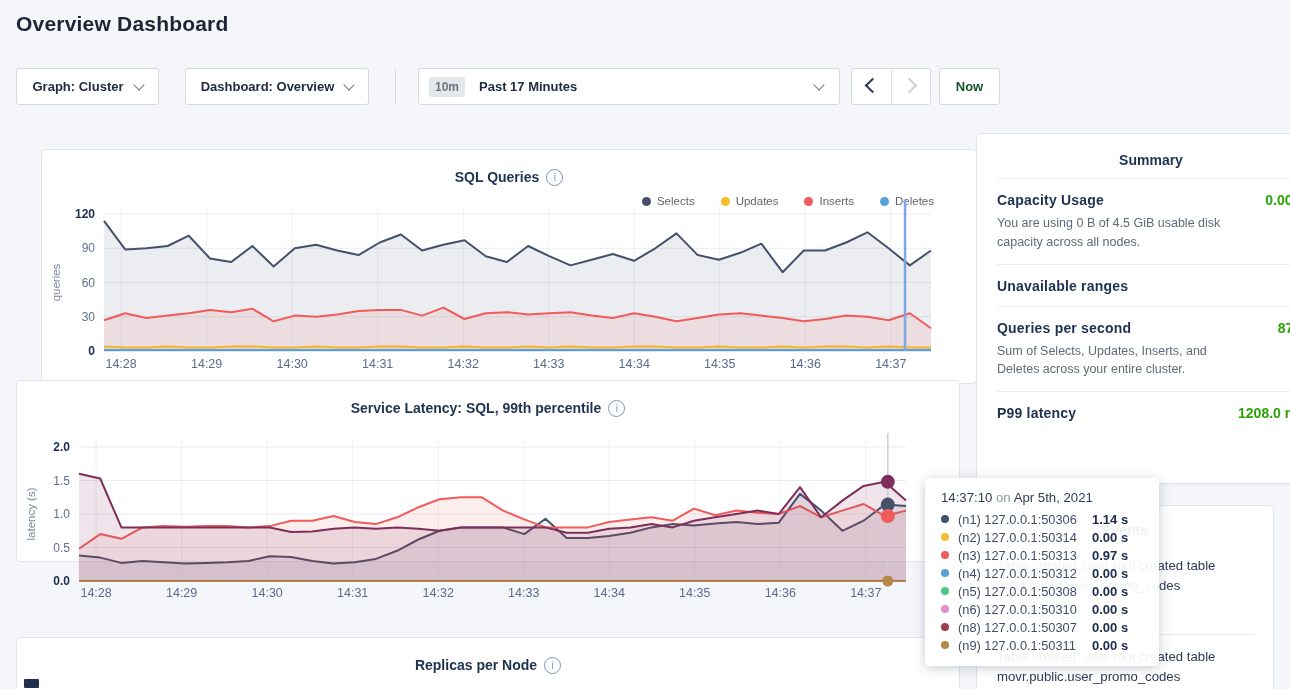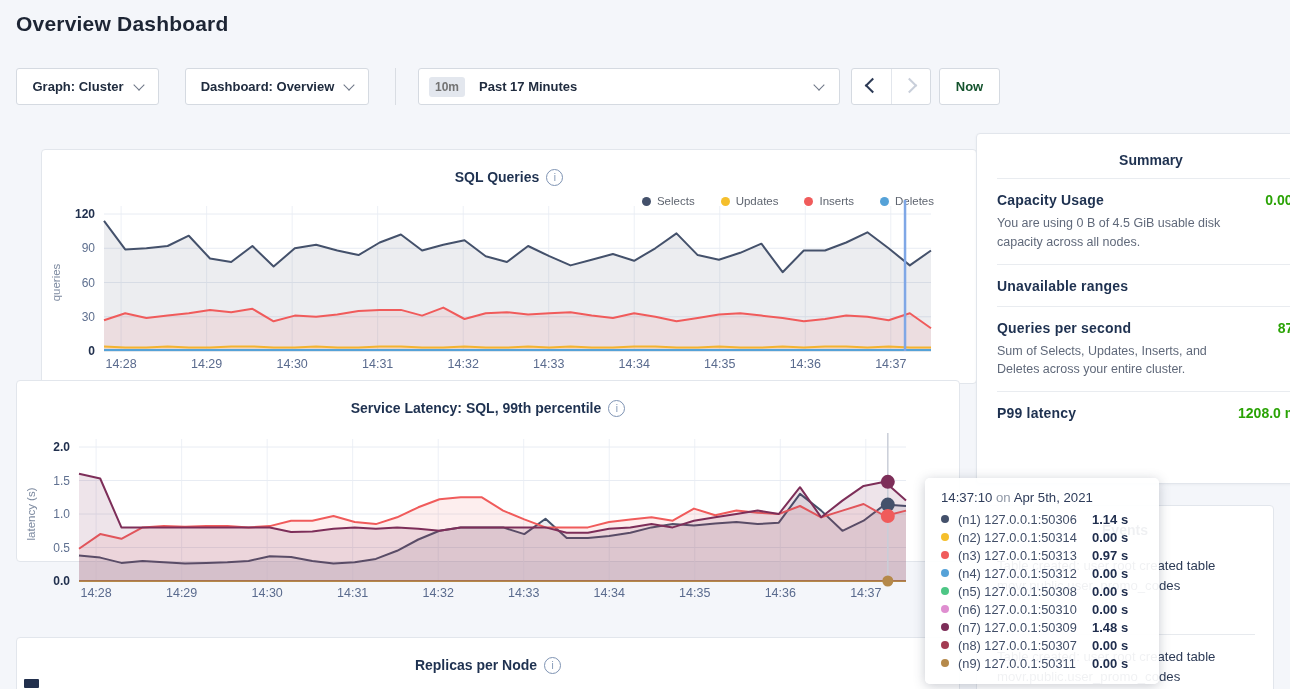--- a/index.html
+++ b/index.html
@@ -293,25 +293,20 @@
         <span class="tip-dot" style="background-color: rgb(77, 198, 133);"></span>
         <span class="tip-label">(n5) 127.0.0.1:50308</span>
         <span class="tip-value">0.00 s</span>
       </div>
     <div class="tip-row">
         <span class="tip-dot" style="background-color: rgb(223, 142, 208);"></span>
         <span class="tip-label">(n6) 127.0.0.1:50310</span>
         <span class="tip-value">0.00 s</span>
       </div>
     <div class="tip-row">
-        <span class="tip-dot" style="background-color: rgb(125, 46, 89);"></span>
-        <span class="tip-label">(n7) 127.0.0.1:50309</span>
-        <span class="tip-value">1.48 s</span>
-      </div>
-    <div class="tip-row">
         <span class="tip-dot" style="background-color: rgb(163, 59, 82);"></span>
         <span class="tip-label">(n8) 127.0.0.1:50307</span>
         <span class="tip-value">0.00 s</span>
       </div>
     <div class="tip-row">
         <span class="tip-dot" style="background-color: rgb(181, 137, 74);"></span>
         <span class="tip-label">(n9) 127.0.0.1:50311</span>
         <span class="tip-value">0.00 s</span>
       </div>
   </div>

